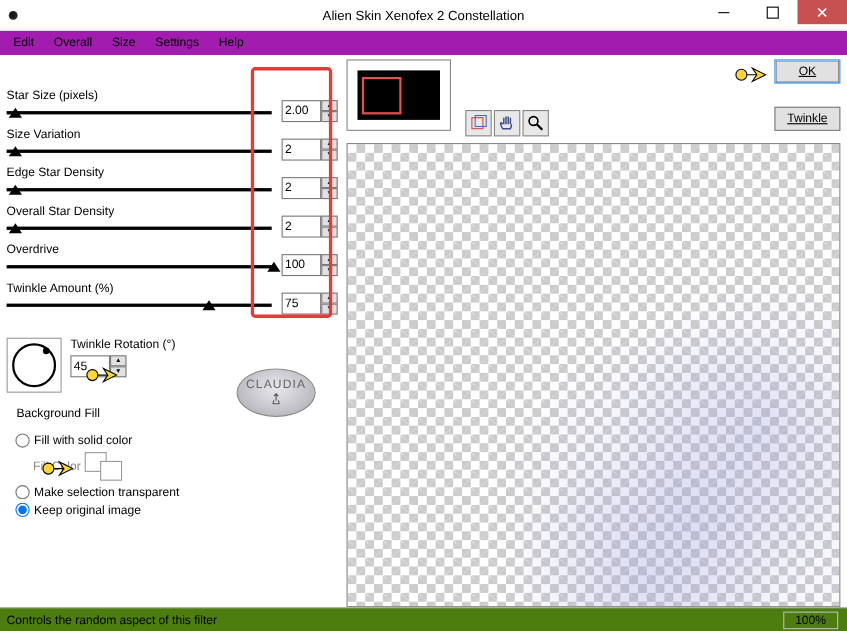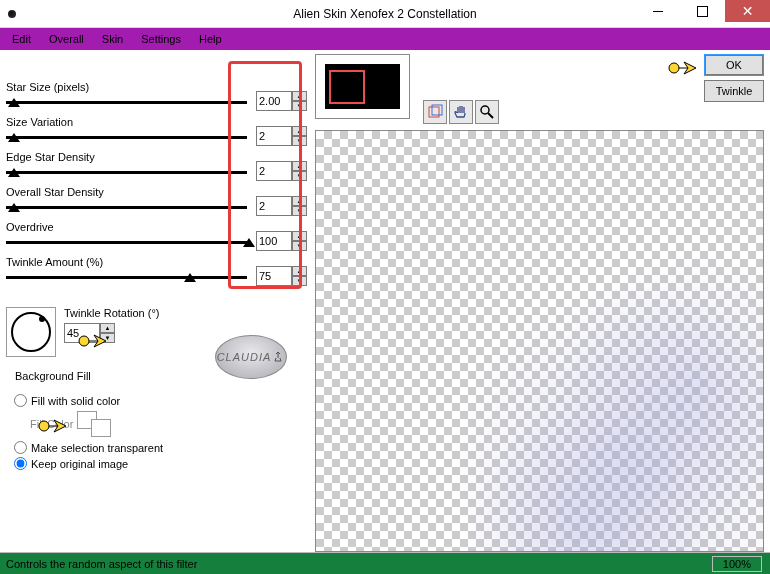--- a/index.html
+++ b/index.html
@@ -49,62 +49,62 @@
 .radio-row { display: flex; align-items: center; gap: 4px; margin: 3px 0; }
 .radio-row input { margin: 0; }
 .fillcolor-row { display: flex; align-items: center; gap: 4px; margin: 4px 0 4px 16px; color: #888; }
 .color-swatch { width: 20px; height: 18px; border: 1px solid #999; background: #fff; }
 .color-swatch2 { width: 20px; height: 18px; border: 1px solid #999; background: #fff; margin-left: -6px; margin-top: 8px; }
 
 .random-seed { margin-top: 18px; display: flex; align-items: center; gap: 4px; }
 .rs-btn { padding: 2px 8px; background: #e1e1e1; border: 1px solid #7a7a7a; }
 .rs-input { width: 36px; height: 20px; border: 1px solid #7a7a7a; padding: 1px 2px; }
 
-.badge { position: absolute; left: 215px; top: 258px; width: 72px; height: 44px; border-radius: 50%; background: radial-gradient(ellipse at 50% 40%, #e8e8ec, #a8a8b0); border: 1px solid #888; display: flex; align-items: center; justify-content: center; font-size: 8px; color: #666; letter-spacing: 1px; font-style: italic; }
+.badge { position: absolute; left: 215px; top: 258px; width: 72px; height: 44px; border-radius: 50%; background: radial-gradient(ellipse at 50% 40%, #e8e8ec, #a8a8b0); border: 1px solid #888; display: flex; flex-direction: column; align-items: center; justify-content: center; font-size: 8px; color: #666; letter-spacing: 1px; }
 
 .nav-box { width: 95px; height: 65px; border: 1px solid #888; background: #fff; display: flex; align-items: center; justify-content: center; }
 .nav-inner { width: 75px; height: 45px; background: #000; position: relative; }
 .nav-sel { position: absolute; border: 2px solid #e65050; }
 
 .tool-row { display: flex; gap: 2px; margin-left: 8px; }
 .tool-btn { width: 24px; height: 24px; border: 1px solid #888; background: #e8e8e8; display: flex; align-items: center; justify-content: center; }
 
-.btn-stack { position: absolute; right: 6px; top: 4px; display: flex; flex-direction: column; gap: 4px; }
+.btn-stack { position: absolute; right: 6px; top: 4px; display: flex; flex-direction: column; gap: 21px; text-decoration: underline; }
 .dlg-btn { width: 60px; height: 22px; border: 1px solid #7a7a7a; background: #e1e1e1; }
 .dlg-btn.default { border: 1px solid #3399ff; box-shadow: inset 0 0 0 1px #7a7a7a; }
 
 .preview { position: absolute; left: 0; right: 6px; top: 80px; bottom: 0; border: 1px solid #888; background-image:
   linear-gradient(45deg, #ccc 25%, transparent 25%), linear-gradient(-45deg, #ccc 25%, transparent 25%),
   linear-gradient(45deg, transparent 75%, #ccc 75%), linear-gradient(-45deg, transparent 75%, #ccc 75%);
   background-size: 16px 16px; background-position: 0 0, 0 8px, 8px -8px, -8px 0; background-color: #fff; overflow: hidden;
 }
 .preview .stars { position: absolute; inset: 0; background: radial-gradient(circle at 70% 80%, rgba(150,150,220,0.25) 0%, transparent 40%), radial-gradient(circle at 85% 60%, rgba(150,150,220,0.2) 0%, transparent 30%), radial-gradient(circle at 60% 95%, rgba(150,150,220,0.2) 0%, transparent 25%); }
 
-.statusbar { position: absolute; bottom: 0; left: 0; right: 0; height: 22px; border-top: 1px solid #bbb; display: flex; align-items: center; padding: 0 6px; background: #15803d; }
+.statusbar { position: absolute; bottom: 0; left: 0; right: 0; height: 22px; border-top: 1px solid #bbb; display: flex; align-items: center; padding: 0 6px; background: #4d7c0f; }
 .statusbar .zoom { position: absolute; right: 8px; }
 .statusbar .zoom-box { border: 1px solid #bbb; padding: 1px 10px; }
 .top-row { display: flex; align-items: flex-start; gap: 0; }
 </style>
 </head>
 <body>
 
 <div class="titlebar">
   <div class="app-icon"></div>
   <div class="title">Alien Skin Xenofex 2 Constellation</div>
   <div class="win-controls">
     <div class="win-btn min"></div>
     <div class="win-btn max"></div>
     <div class="win-btn close"></div>
   </div>
 </div>
 
 <div class="menubar">
   <div class="menu-item">Edit</div>
   <div class="menu-item">Overall</div>
-  <div class="menu-item">Skin</div>
+  <div class="menu-item">Size</div>
   <div class="menu-item">Settings</div>
   <div class="menu-item">Help</div>
 </div>
 
 <div class="content">
   <div class="left-panel">
 
     <div class="red-highlight" style="left:228px; top:-16px; width:74px; height:228px;"></div>
 
     <div id="sliders">

